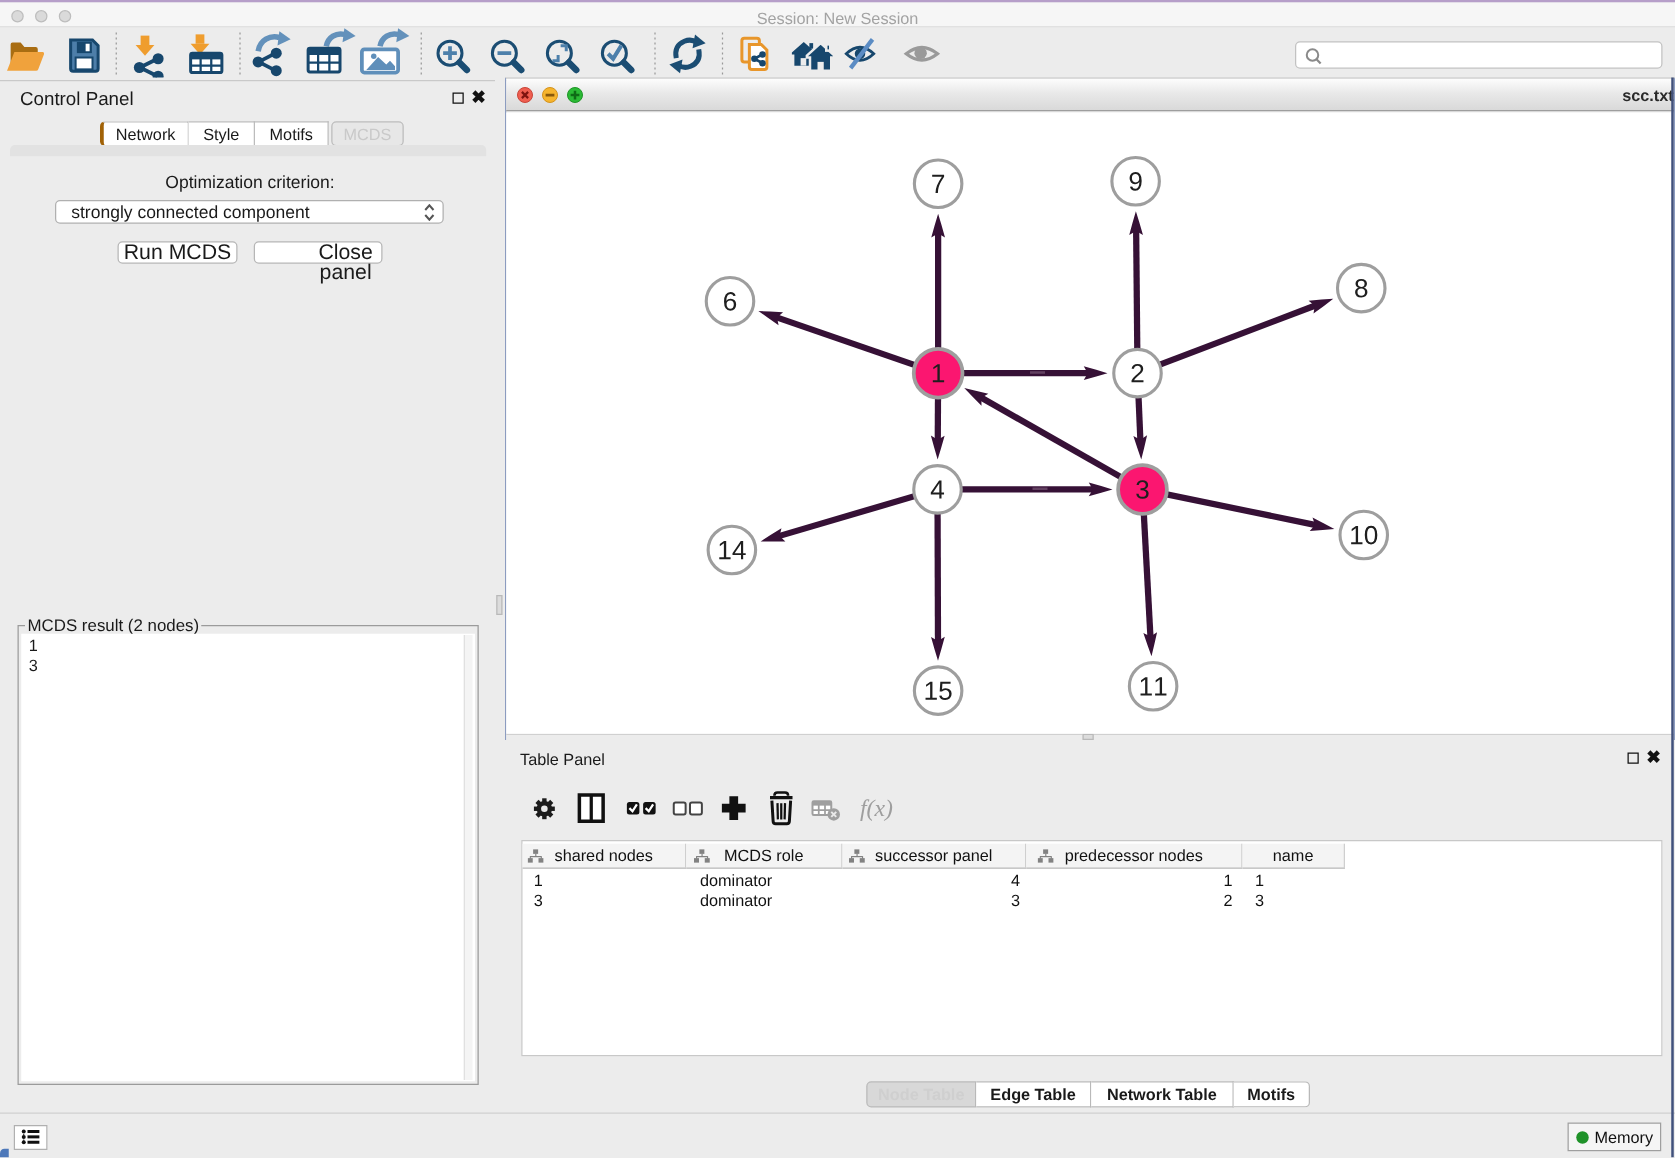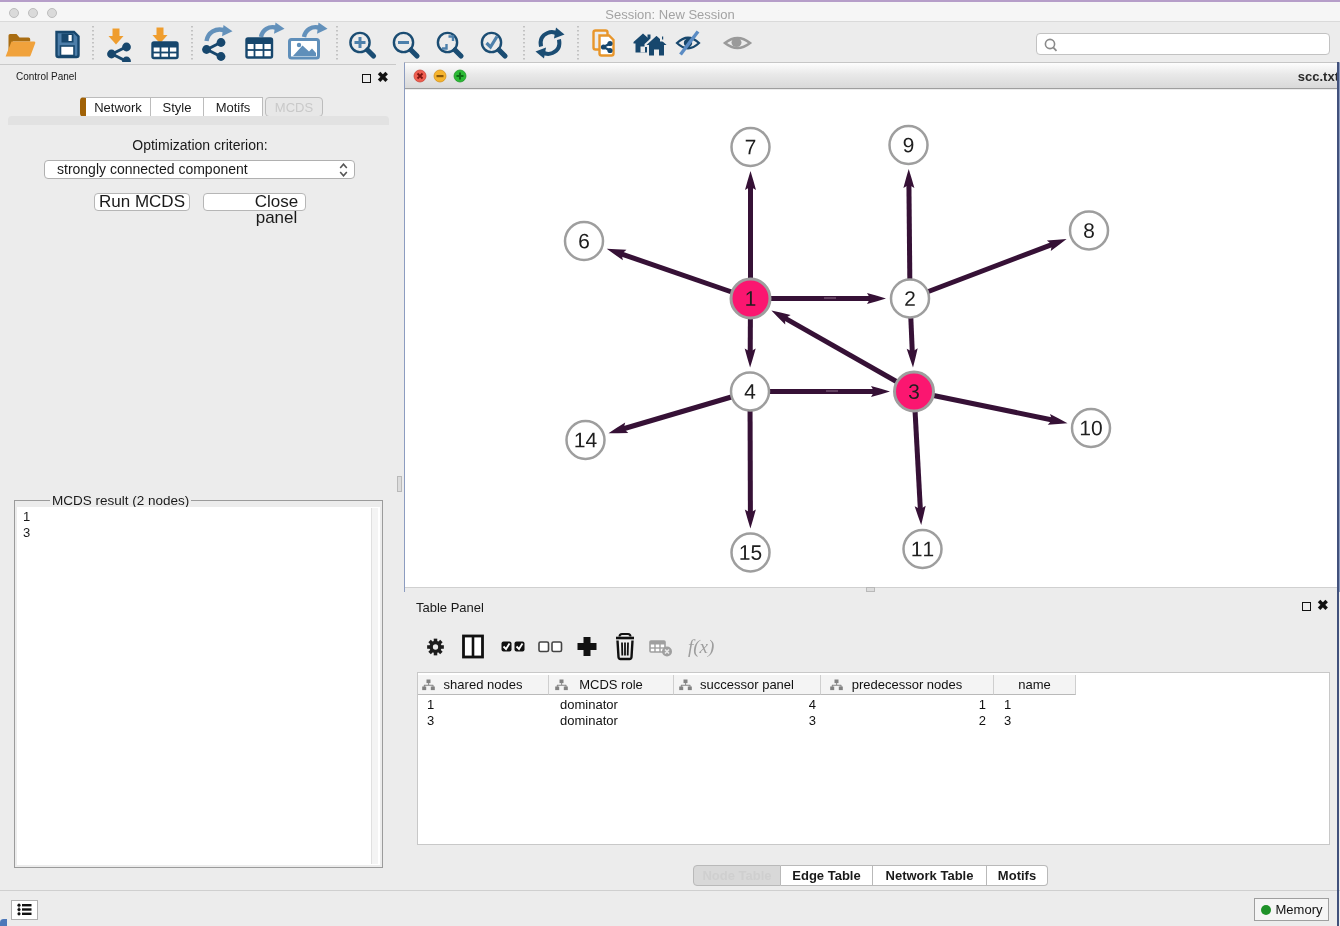--- a/index.html
+++ b/index.html
@@ -9,33 +9,33 @@
 
   
   #purple { left:0; top:0; width:1340px; height:2px; background:#b69ec9; }
   #titlebar { left:0; top:2px; width:1340px; height:20px; background:#f6f6f6; border-bottom:1px solid #dadada;padding-left:36px; }
   .tl { width:10px; height:10px; border-radius:50%; background:#dadada; border:1px solid #bdbdbd; top:6px; }
   #wtitle { top:5px; left:0; width:1340px; text-align:center; font-size:13px; color:#a3a3a3; }
   #toolbar { left:0; top:22px; width:1340px; height:43px; background:#ececec; border-bottom:1px solid #c9c9c9; }
   #search { left:1036px; top:33px; width:294px; height:22px; background:#fff; border:1px solid #c2c2c2; border-radius:4px; }
 
   
-  #cp-title { left:16px; top:71px; font-size:10px; color:#1a1a1a; }
+  #cp-title { left:16px; top:71px; font-size:15px; color:#1a1a1a; }
   .floatico { width:9px; height:9px; border:1.5px solid #111; }
   .xico { font-size:14px; color:#111; font-weight:bold; }
   .tabs { display:flex; }
   .tab { height:20px; line-height:19px; font-size:13px; text-align:center; background:#fff; border:1px solid #bcbcbc; border-left:none; color:#1a1a1a; }
-  .tab.first { border-left:6px solid #a16207; border-radius:4px 0 0 4px; }
+  .tab.first { border-left:3px solid #a16207; border-radius:4px 0 0 4px; }
   .tab.last { border-radius:0 4px 4px 0; }
   .tab.sel { background:#e7e7e7; color:#c9c9c9; border-radius:4px; }
   #opt-label { left:0; top:137px; width:400px; text-align:center; font-size:14px; color:#1a1a1a; }
   #dropdown { left:44px; top:160px; width:311px; height:19px; background:#fff; border:1px solid #b0b0b0; border-radius:4px; font-size:14px; line-height:17px; padding-left:12px; color:#1a1a1a; }
   .mbtn { height:18px; background:#fff; border:1px solid #b6b6b6; border-radius:4px; font-size:17px; line-height:16px; text-align:center; color:#1a1a1a; }
   #fieldset { left:14px; top:500px; width:369px; height:368px; border:1px solid #9b9b9b; }
-  #fieldset-legend { left:20px; top:493px; background:#ececec; font-size:13.5px; padding:0 2px; color:#1a1a1a;margin-left:30px; }
+  #fieldset-legend { left:20px; top:493px; background:#ececec; font-size:13.5px; padding:0 2px; color:#1a1a1a; }
   #resultbox { left:17px; top:507px; width:363px; height:358px; background:#fff; font-size:13px; color:#1a1a1a; padding:2px 0 0 6px; line-height:16px; }
   #scrolltrack { left:371px; top:508px; width:7px; height:356px; background:#f4f4f4; border-left:1px solid #e0e0e0; }
 
   
   #vsplit { left:396px; top:62px; width:8px; height:828px; background:#ececec; }
 
   
   #netwin { left:404px; top:62px; width:936px; height:530px; border-left:1px solid #8c9cc0; border-right:1px solid #8c9cc0; border-top:1px solid #c6c6c6; }
   #nettitle { left:0; top:0; width:100%; height:26px; background:linear-gradient(#fdfdfd,#e9e9e9 45%,#d9d9d9); border-bottom:1px solid #9e9e9e; }
   #netcanvas { left:0; top:27px; width:934px; height:497px; background:#fff; }

